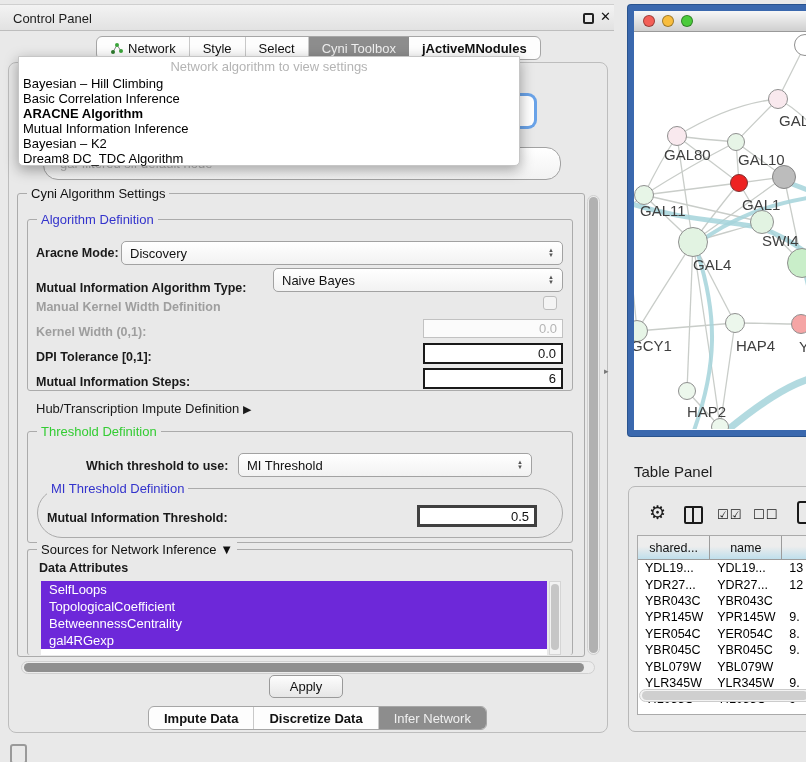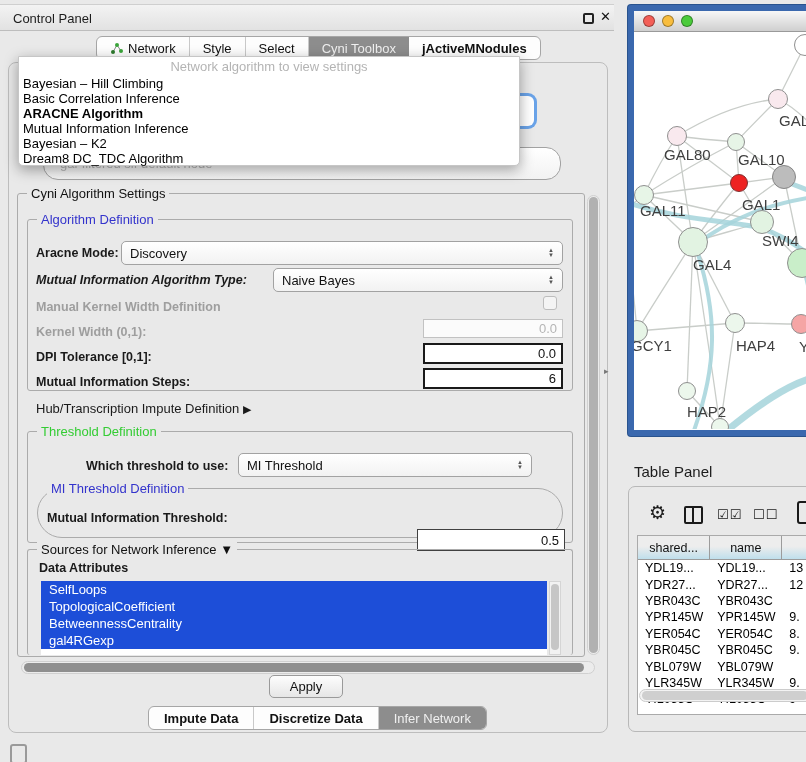--- a/index.html
+++ b/index.html
@@ -45,21 +45,21 @@
   .tinput{ position:absolute; background:#fff; font-size:13px; text-align:right; padding:0 5px;
     display:flex; align-items:center; justify-content:flex-end;}
   .scroll-v{ position:absolute; left:578px; top:132px; width:13px; height:460px; background:#ececec;
     border:1px solid #d0d0d0; border-radius:7px;}
   .scroll-v .thumb{ position:absolute; left:1px; top:1px; width:9px; height:456px; background:#b1b1b1; border-radius:5px;}
   .scroll-h{ position:absolute; left:12px; top:598px; width:574px; height:13px; background:#ececec;
     border:1px solid #d0d0d0; border-radius:7px;}
   .scroll-h .thumb{ position:absolute; left:2px; top:1px; width:560px; height:9px; background:#8f8f8f; border-radius:5px;}
   .chk{ position:absolute; width:14px; height:14px; border:1.5px solid #bdbdbd; border-radius:3px; background:#f4f4f4;}
   .attr-list{ position:absolute; left:32px; top:518px; width:506px; height:74px; background:#fff; overflow:hidden;}
-  .attr-item{ height:17px; line-height:17px; background:#1d4ed8; color:#fff; font-size:13px; padding-left:8px;}
+  .attr-item{ height:17px; line-height:17px; background:#6d28d9; color:#fff; font-size:13px; padding-left:8px;}
   .attr-sb{ position:absolute; left:540px; top:518px; width:12px; height:74px; background:#f2f2f2; border:1px solid #d5d5d5;}
   .attr-sb .thumb{ position:absolute; left:1px; top:2px; width:8px; height:66px; background:#c6c6c6; border-radius:4px;}
   .apply-btn{ position:absolute; left:260px; top:612px; width:74px; height:23px;
     background:linear-gradient(#fdfdfd,#e6e6e6); border:1px solid #9a9a9a; border-radius:5px;
     font-size:13px; display:flex; align-items:center; justify-content:center;}
   
   .bottom-tabs{ position:absolute; left:148px; top:706px; height:24px; display:flex;
     background:#fdfdfd; border:1px solid #a6a6a6; border-radius:6px; overflow:hidden; z-index:10;}
   .bottom-tab{ display:flex; align-items:center; padding:0 15px; font-size:13px; font-weight:bold; border-right:1px solid #c9c9c9;}
   .bottom-tab.selected{ background:#8d8d8d; color:#f0f0f0; border-right:none; font-weight:normal;}
@@ -140,21 +140,21 @@
     </div>
 
     <div class="group" style="left:18px;top:156px;width:546px;height:172px;">
       <div class="gtitle blue">Algorithm Definition</div>
     </div>
     <div class="flabel" style="left:27px;top:183px;">Aracne Mode:</div>
     <div class="combo" style="left:112px;top:178px;width:442px;height:24px;">
       <span>Discovery</span>
       <span class="spin">▲<br>▼</span>
     </div>
-    <div class="flabel" style="left:27px;top:210px;font-style:italic;">Mutual Information Algorithm Type:</div>
+    <div class="flabel" style="left:27px;top:218px;">Mutual Information Algorithm Type:</div>
     <div class="combo" style="left:264px;top:205px;width:290px;height:24px;">
       <span>Naive Bayes</span>
       <span class="spin">▲<br>▼</span>
     </div>
     <div class="flabel dis" style="left:27px;top:237px;">Manual Kernel Width Definition</div>
     <div class="chk" style="left:534px;top:233px;"></div>
     <div class="flabel dis" style="left:27px;top:262px;">Kernel Width (0,1):</div>
     <div class="tinput" style="left:414px;top:256px;width:140px;height:19px;border:1px solid #c2c2c2;color:#b5b5b5;background:#fbfbfb;">0.0</div>
     <div class="flabel" style="left:27px;top:287px;">DPI Tolerance [0,1]:</div>
     <div class="tinput" style="left:414px;top:280px;width:140px;height:21px;border:2px solid #1a1a1a;">0.0</div>
@@ -171,21 +171,21 @@
     </div>
     <div class="flabel" style="left:77px;top:396px;">Which threshold to use:</div>
     <div class="combo" style="left:229px;top:390px;width:294px;height:24px;">
       <span>MI Threshold</span>
       <span class="spin">▲<br>▼</span>
     </div>
     <div class="group" style="left:28px;top:425px;width:526px;height:50px;border-radius:25px;">
       <div class="gtitle blue">MI Threshold Definition</div>
     </div>
     <div class="flabel" style="left:38px;top:448px;">Mutual Information Threshold:</div>
-    <div class="tinput" style="left:408px;top:466px;width:148px;height:22px;border:1px solid #404040;">0.5</div>
+    <div class="tinput" style="left:408px;top:442px;width:120px;height:22px;border:3px solid #404040;">0.5</div>
 
     <div class="group" style="left:18px;top:486px;width:546px;height:106px;border-bottom:none;">
       <div class="gtitle">
         <span>Sources for Network Inference</span>
         <span>▼</span>
       </div>
     </div>
     <div class="flabel" style="left:30px;top:498px;">Data Attributes</div>
     <div class="attr-list">
         <div class="attr-item">SelfLoops</div>

